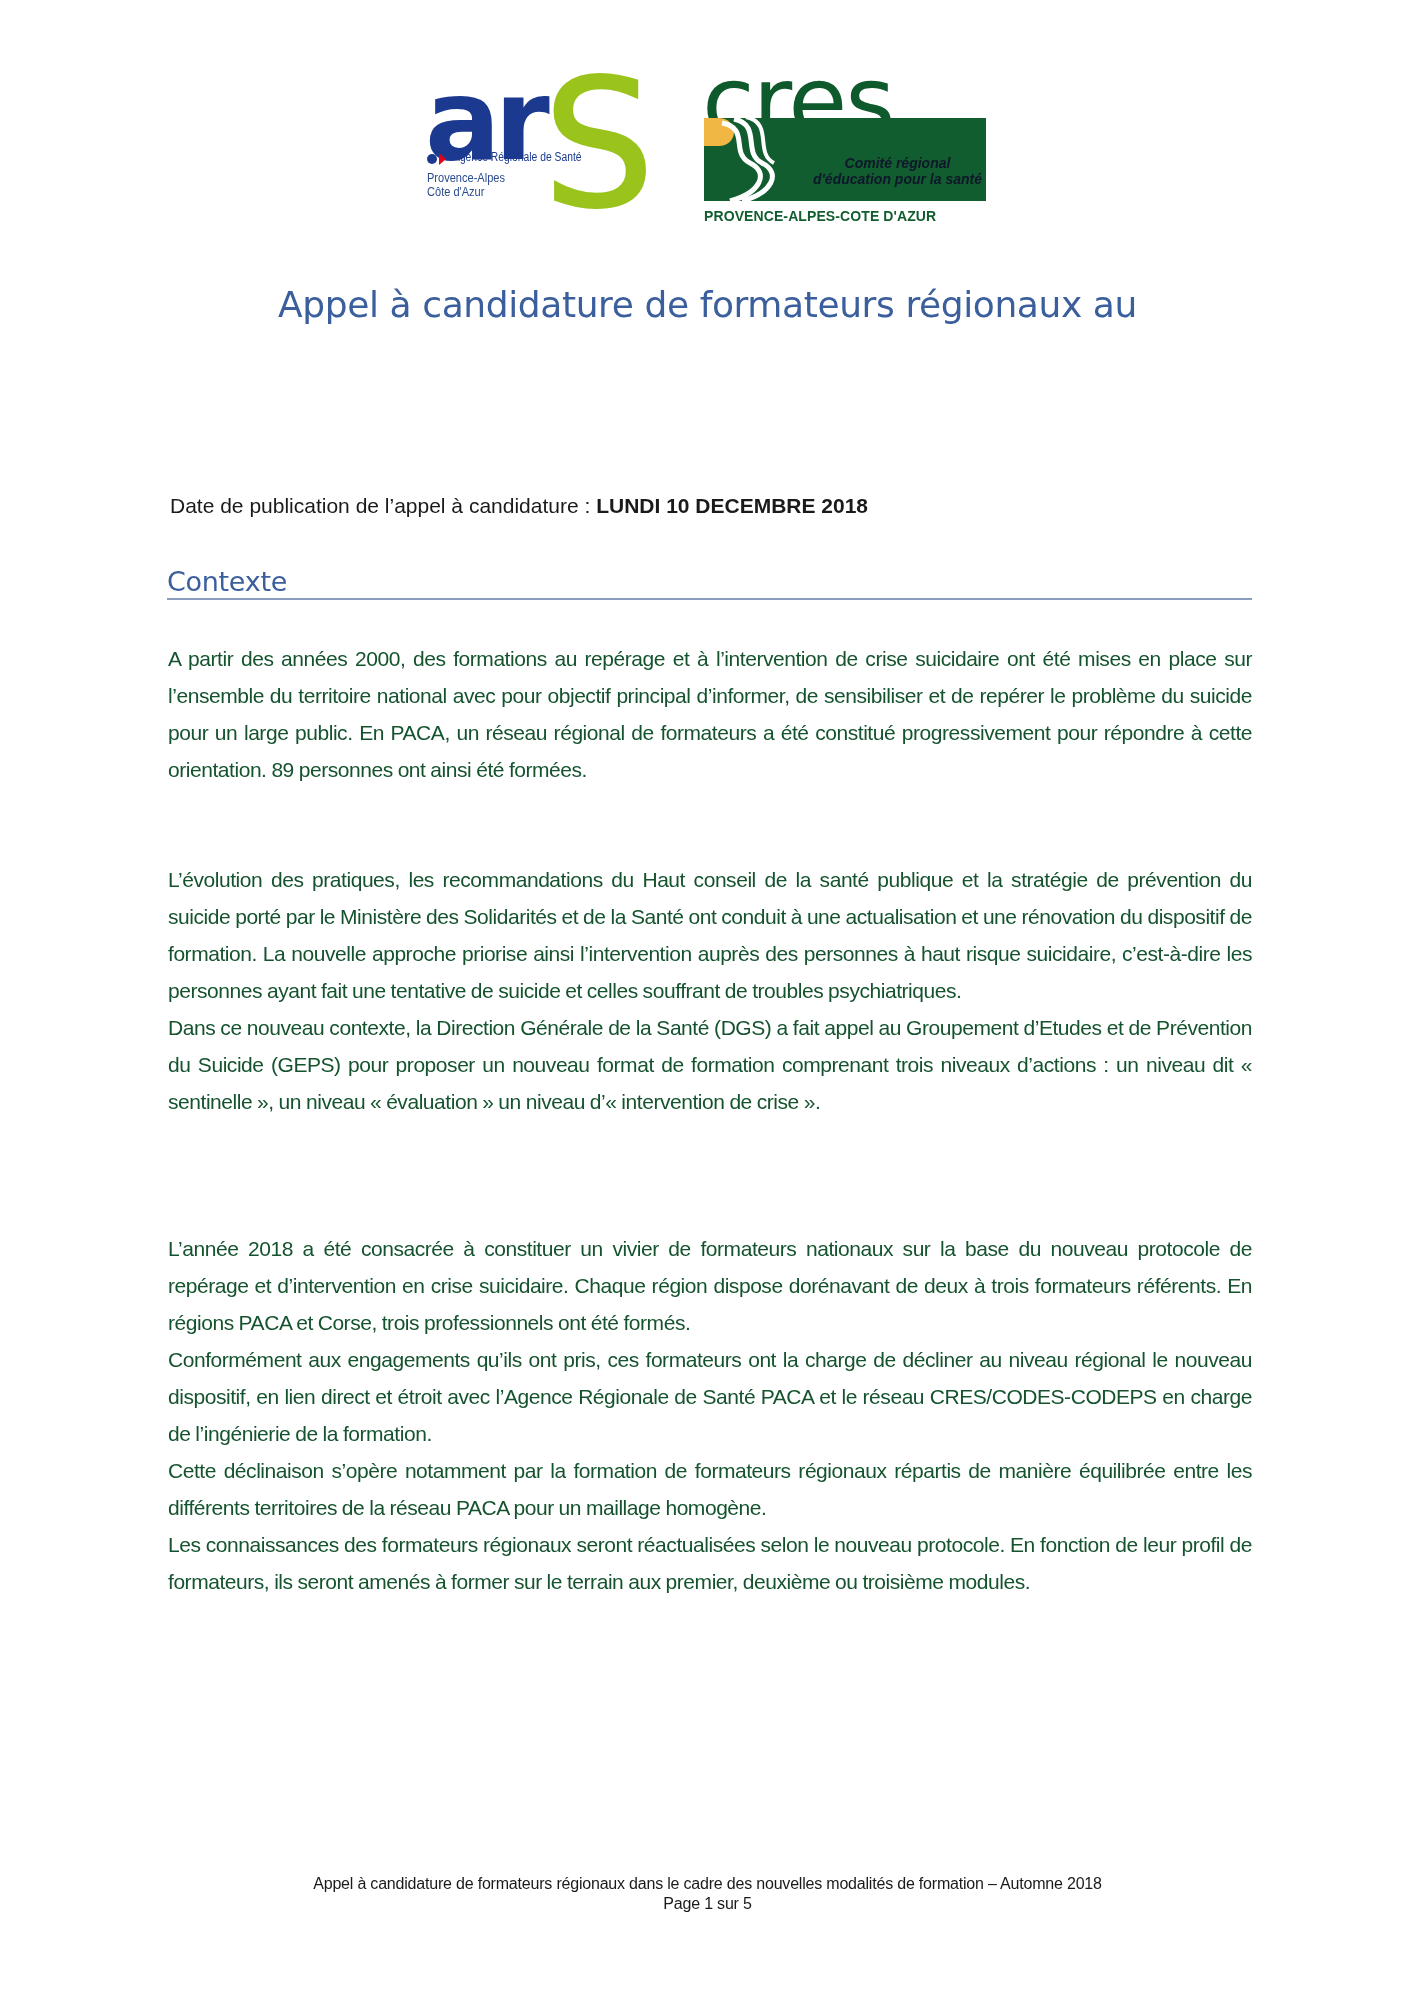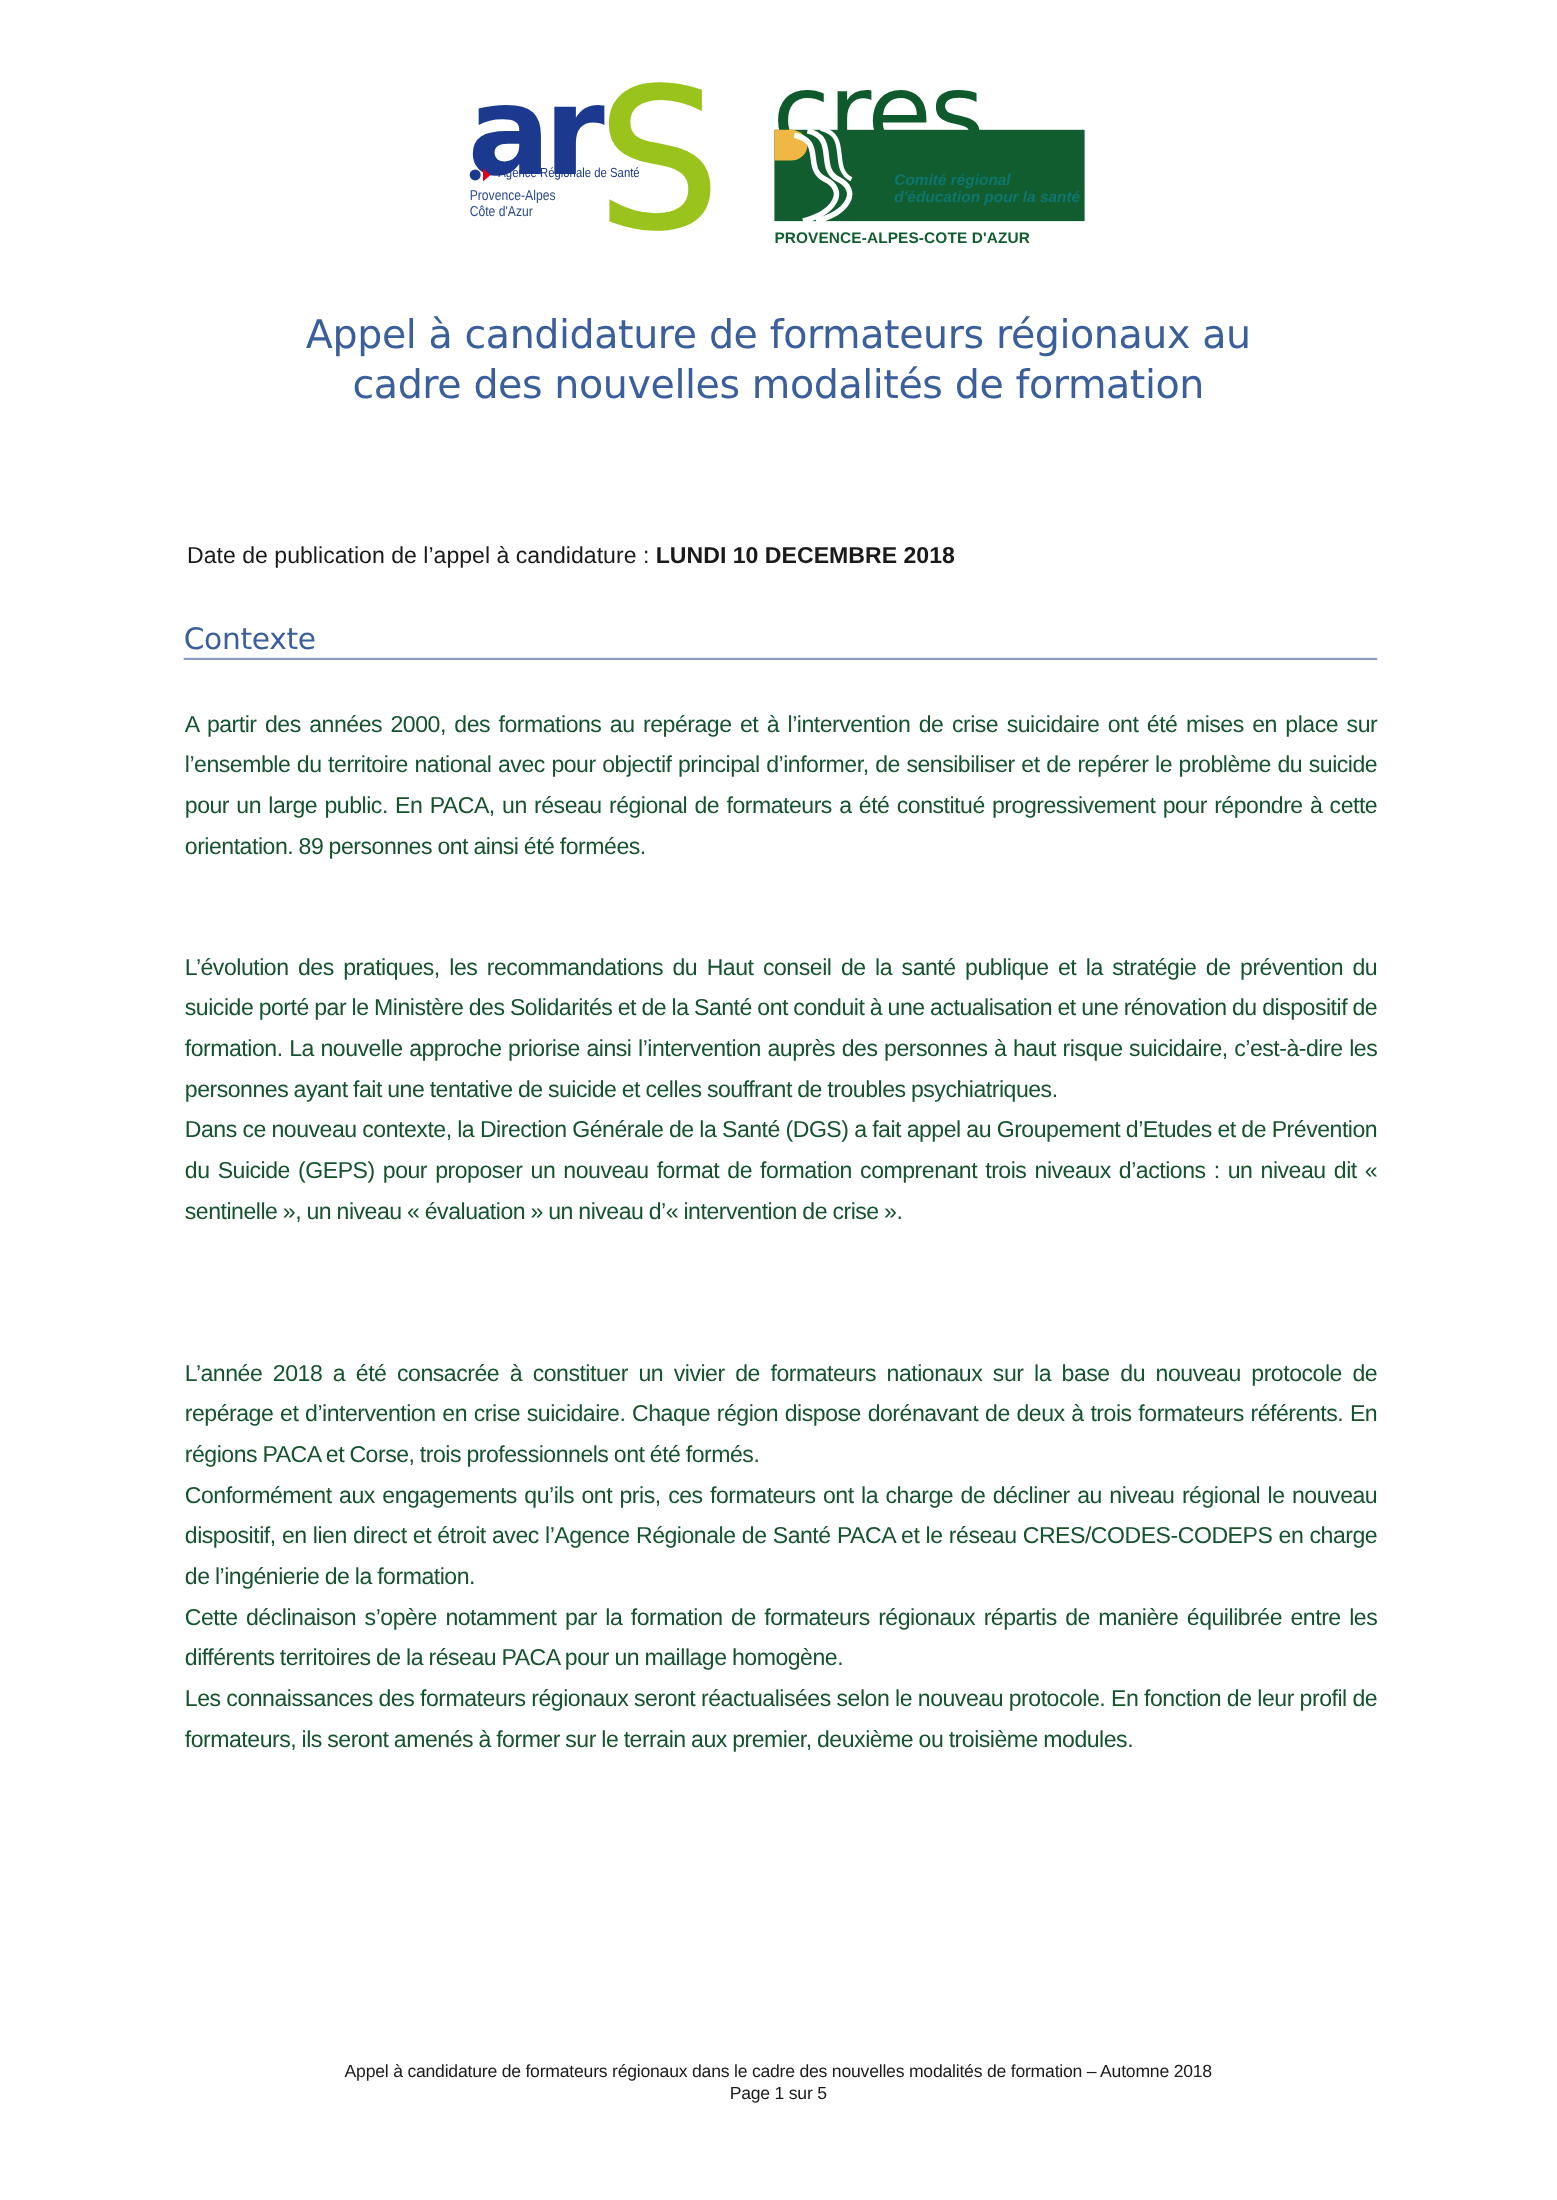--- a/index.html
+++ b/index.html
@@ -21,21 +21,21 @@
              font-family: "Liberation Sans Narrow", "Liberation Sans", sans-serif; transform: scaleX(0.86); transform-origin: left; }
   .ars-region { position: absolute; left: 12px; top: 143px; font-size: 13px; color: #2a4b8f; line-height: 14px;
                 transform: scaleX(0.85); transform-origin: left; white-space: nowrap; }
 
   .logo-cres { position: absolute; left: 690px; top: 45px; width: 320px; height: 190px; }
   .cres-word { position: absolute; left: 12px; top: -22px; font-family: "DejaVu Sans", sans-serif;
                font-size: 96px; color: #0f5a2c; letter-spacing: -2px; line-height: 1; font-weight: normal; margin-top: 31px; }
   .cres-band { position: absolute; left: 14px; top: 73px; width: 282px; height: 83px; background: #115d2f; }
   .cres-sun { position: absolute; left: 14px; top: 73px; width: 30px; height: 28px; background: #f1b745; border-radius: 0 60% 60% 0; }
   .cres-wave { position: absolute; left: 30px; top: 68px; width: 60px; height: 90px; }
-  .cres-tag { position: absolute; right: 28px; top: 110px; text-align: left; color: #0f766e; font-style: italic;
+  .cres-tag { position: absolute; right: 28px; top: 110px; text-align: center; color: #0f172a; font-style: italic;
               font-size: 14px; line-height: 16px; font-weight: bold; }
   .cres-region { position: absolute; left: 14px; top: 163px; width: 282px; font-size: 14px; font-weight: bold;
                  color: #115d2f; letter-spacing: 0.1px; white-space: nowrap; }
 
   
   .doc-title { position: absolute; left: 170px; top: 282px; width: 1075px; text-align: center;
                font-family: "DejaVu Sans", sans-serif; font-size: 36px; line-height: 46px;
                color: #3b5f9c; font-weight: normal; letter-spacing: -0.4px; margin: 0; }
 
   .pub-date { position: absolute; left: 170px; top: 494px; width: 1075px; 
@@ -86,21 +86,20 @@
     </svg>
     <div class="cres-tag">
       <div>Comité régional</div>
       <div>d'éducation pour la santé</div>
     </div>
     <div class="cres-region">PROVENCE-ALPES-COTE D'AZUR</div>
   </div>
 
   <h1 class="doc-title">
     <div>Appel à candidature de formateurs régionaux au</div>
-    <div>cadre des nouvelles modalités de formation</div>
   </h1>
 
   <div class="pub-date">
     <span>Date de publication de l’appel à candidature : </span><b>LUNDI 10 DECEMBRE 2018</b>
   </div>
 
   <h2 class="section-heading">Contexte</h2>
   <div class="section-rule"></div>
 
   <div class="body p1">

